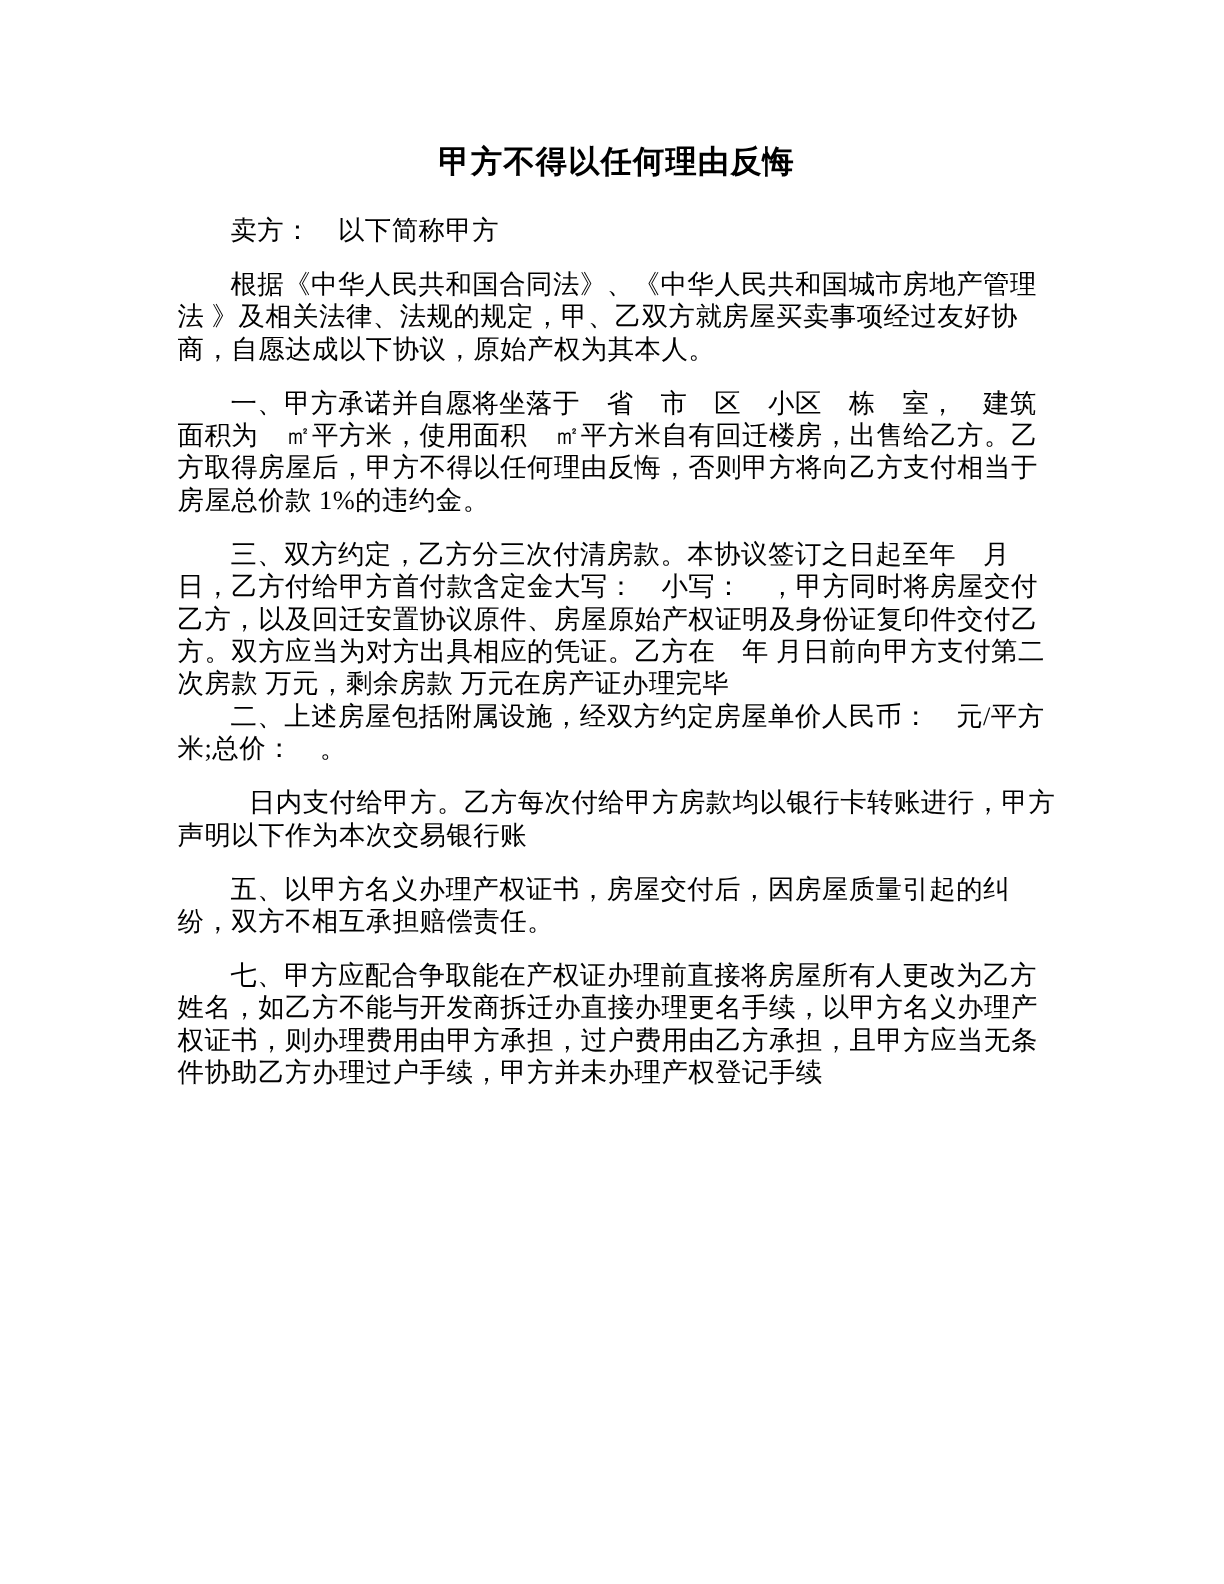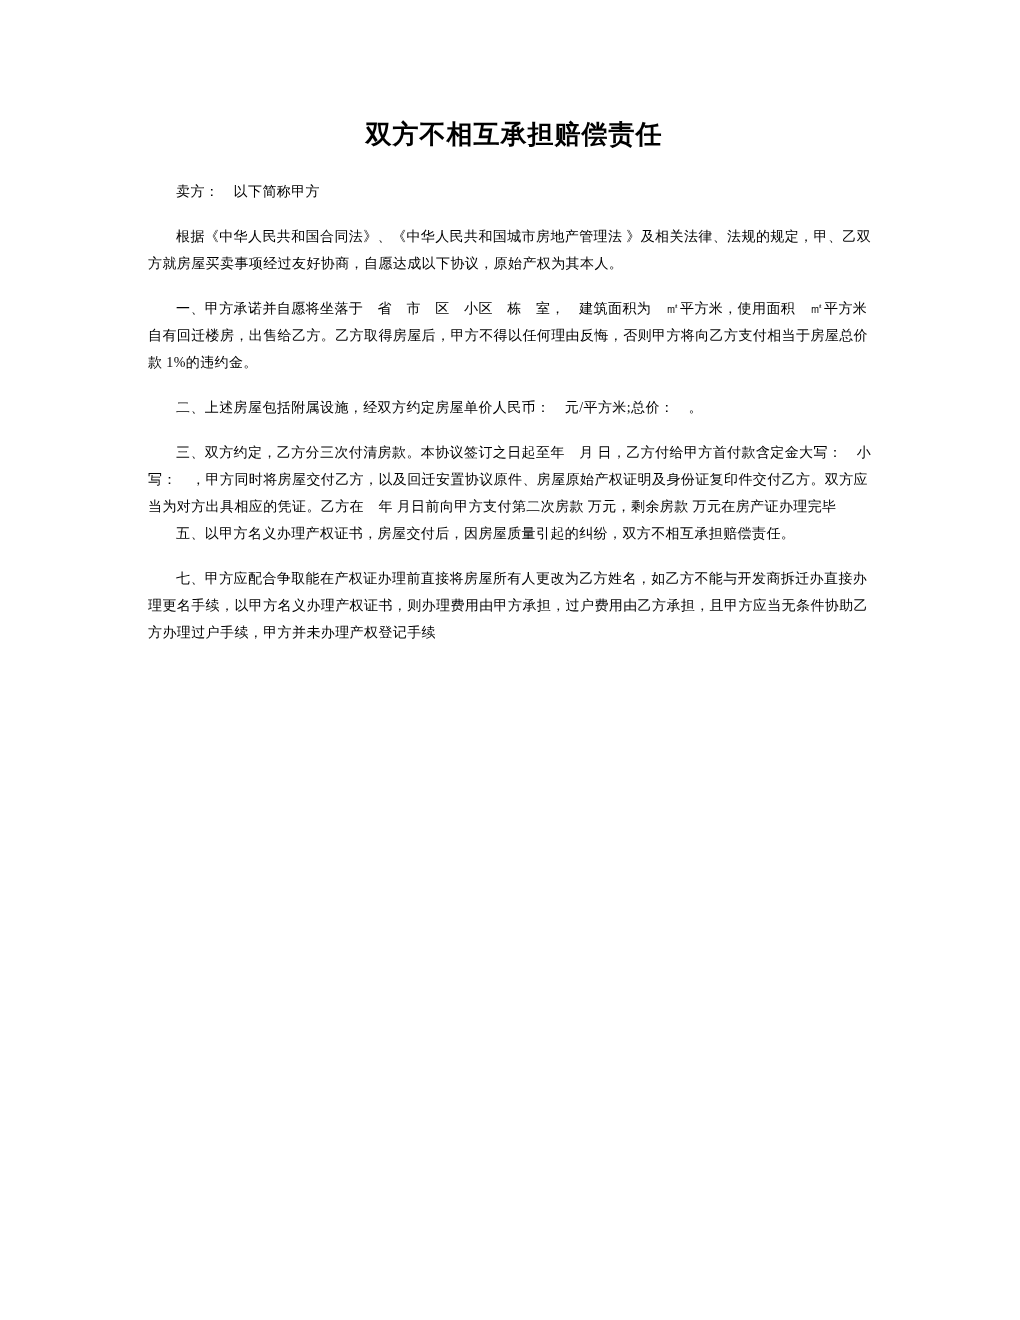--- a/index.html
+++ b/index.html
@@ -26,52 +26,53 @@
     margin: 0 0 24px 0;
     font-size: 26px;
     line-height: 38px;
     font-weight: bold;
     text-align: center;
     letter-spacing: 1px;
   }
   .para {
     width: 732px;
     margin: 0 0 18px 0;
-    font-size: 14px;
+    font-size: 22px;
     line-height: 27px;
     letter-spacing: 0.4px;
     text-indent: 2em;
     white-space: pre-wrap;
     word-break: break-all;
   }
   .para.no-gap {
     margin-bottom: 0;
   }
   .para.cont {
     text-indent: 2.7em;
   }
 </style>
 </head>
 <body>
 
 <div class="page">
 
-  <h1 class="doc-title">双方不相互承担赔偿责任</h1>
+  <h1 class="doc-title">甲方不得以任何理由反悔</h1>
 
   <p class="para">卖方：　以下简称甲方</p>
 
 
   <p class="para">根据《中华人民共和国合同法》、《中华人民共和国城市房地产管理法 》及相关法律、法规的规定，甲、乙双方就房屋买卖事项经过友好协商，自愿达成以下协议，原始产权为其本人。</p>
 
   <p class="para">一、甲方承诺并自愿将坐落于　省　市　区　小区　栋　室，　建筑面积为　㎡平方米，使用面积　㎡平方米自有回迁楼房，出售给乙方。乙方取得房屋后，甲方不得以任何理由反悔，否则甲方将向乙方支付相当于房屋总价款 1%的违约金。</p>
 
+  <p class="para no-gap">三、双方约定，乙方分三次付清房款。本协议签订之日起至年　月 日，乙方付给甲方首付款含定金大写：　小写：　，甲方同时将房屋交付乙方，以及回迁安置协议原件、房屋原始产权证明及身份证复印件交付乙方。双方应当为对方出具相应的凭证。乙方在　年 月日前向甲方支付第二次房款 万元，剩余房款 万元在房产证办理完毕</p>
+
   <p class="para">二、上述房屋包括附属设施，经双方约定房屋单价人民币：　元/平方米;总价：　。</p>
 
-  <p class="para no-gap">三、双方约定，乙方分三次付清房款。本协议签订之日起至年　月 日，乙方付给甲方首付款含定金大写：　小写：　，甲方同时将房屋交付乙方，以及回迁安置协议原件、房屋原始产权证明及身份证复印件交付乙方。双方应当为对方出具相应的凭证。乙方在　年 月日前向甲方支付第二次房款 万元，剩余房款 万元在房产证办理完毕</p>
-
+  <p class="para cont">日内支付给甲方。乙方每次付给甲方房款均以银行卡转账进行，甲方声明以下作为本次交易银行账</p>
 
 
 
   <p class="para">五、以甲方名义办理产权证书，房屋交付后，因房屋质量引起的纠纷，双方不相互承担赔偿责任。</p>
 
 
   <p class="para">七、甲方应配合争取能在产权证办理前直接将房屋所有人更改为乙方姓名，如乙方不能与开发商拆迁办直接办理更名手续，以甲方名义办理产权证书，则办理费用由甲方承担，过户费用由乙方承担，且甲方应当无条件协助乙方办理过户手续，甲方并未办理产权登记手续</p>
 
 </div>
 

